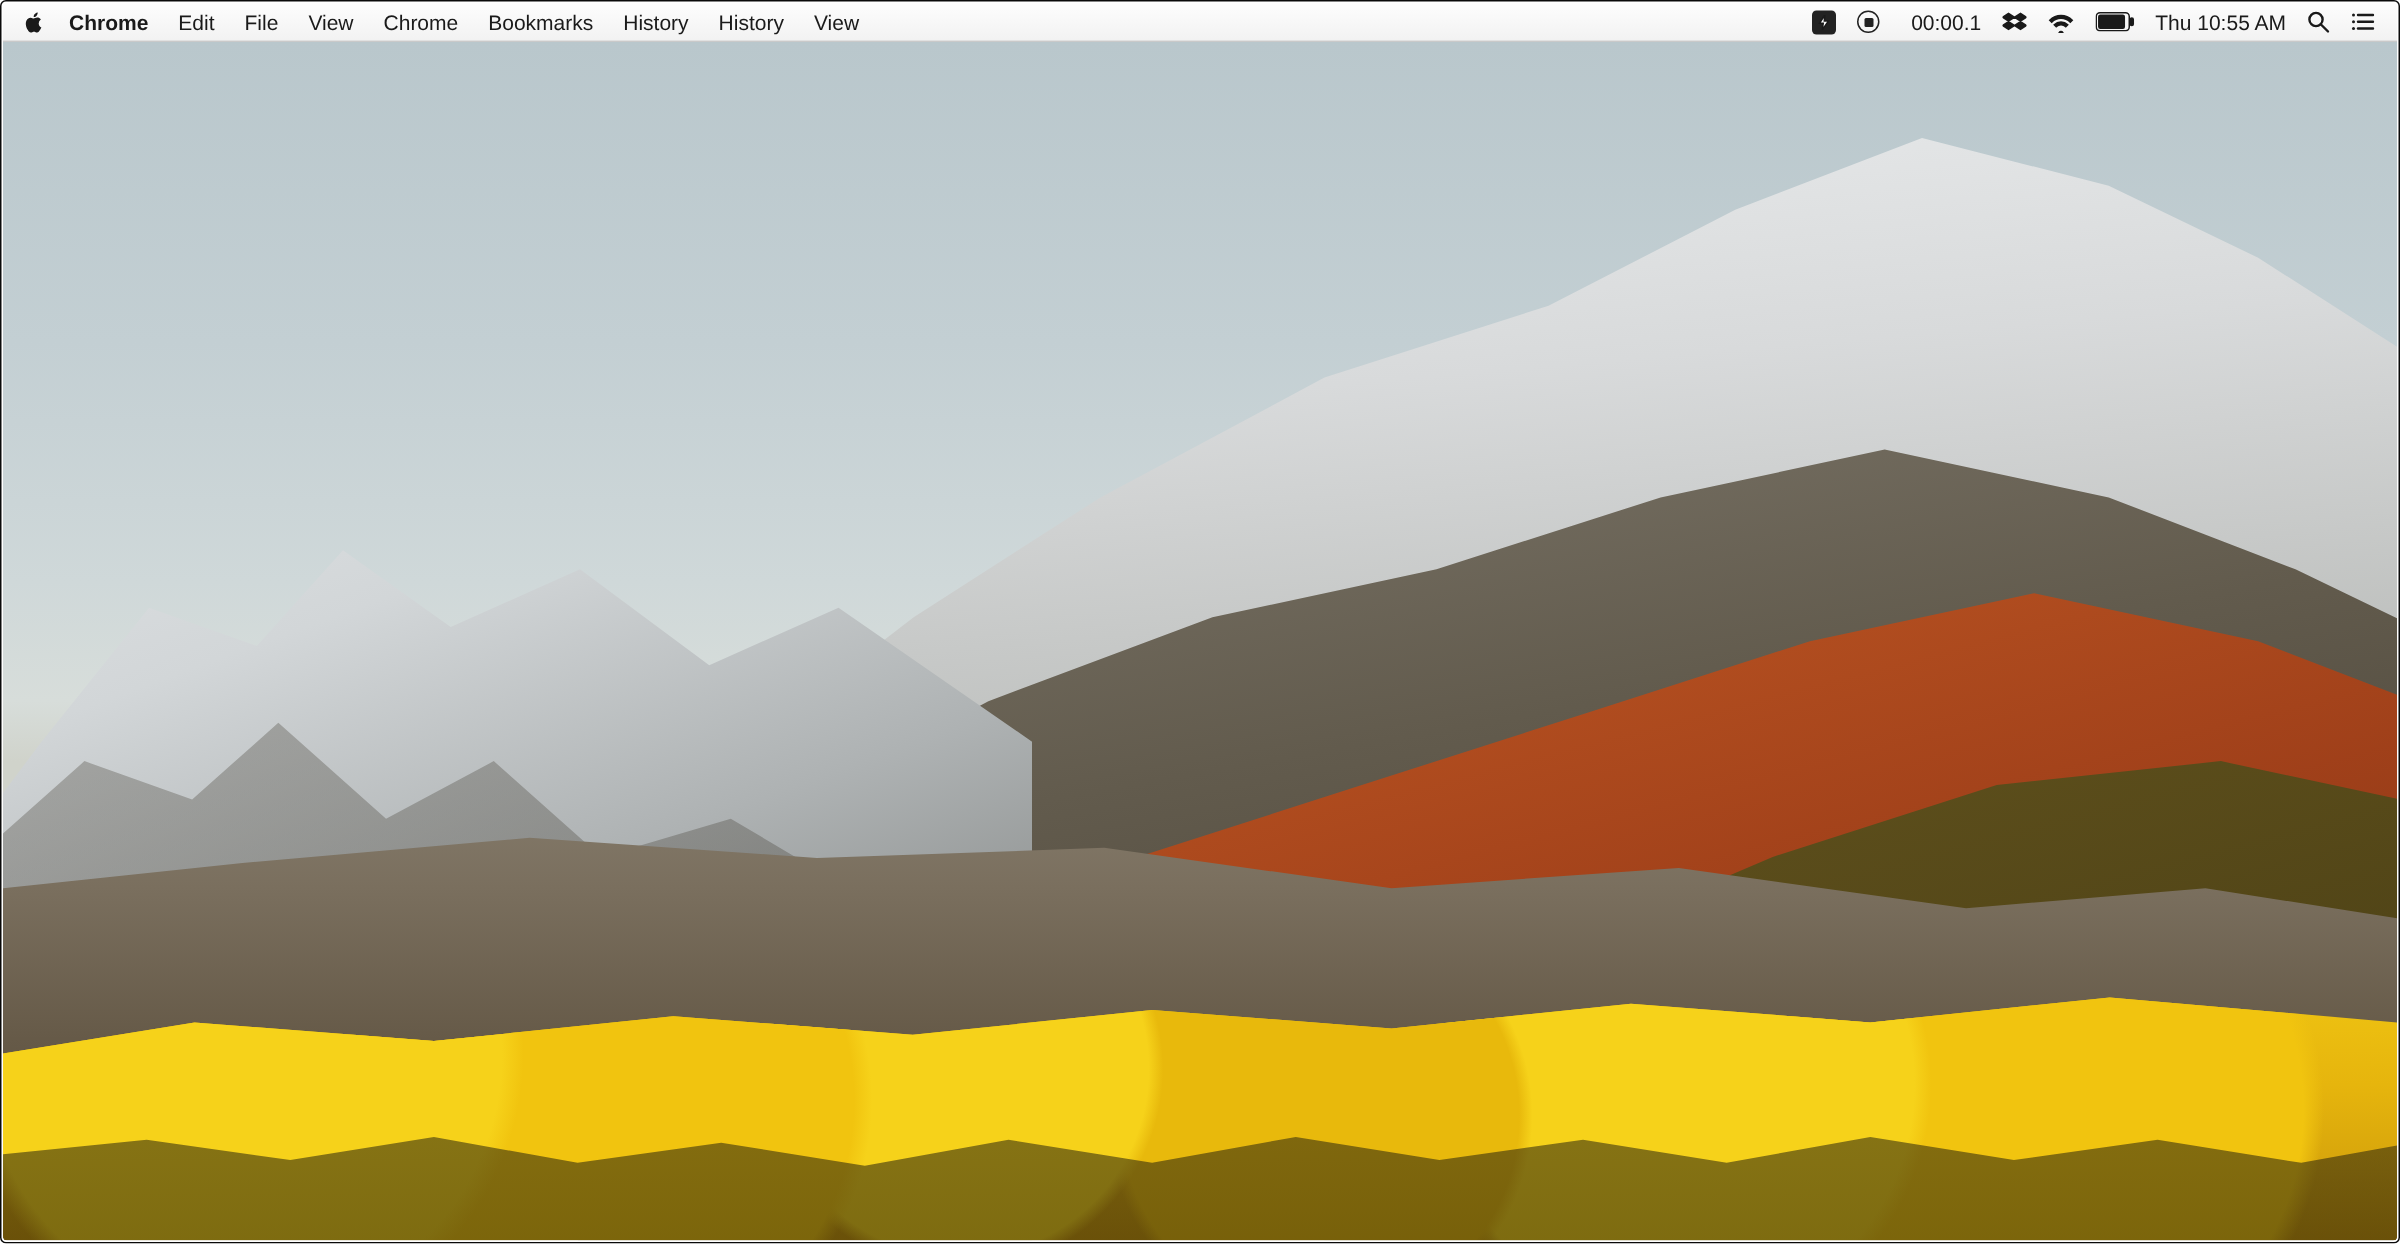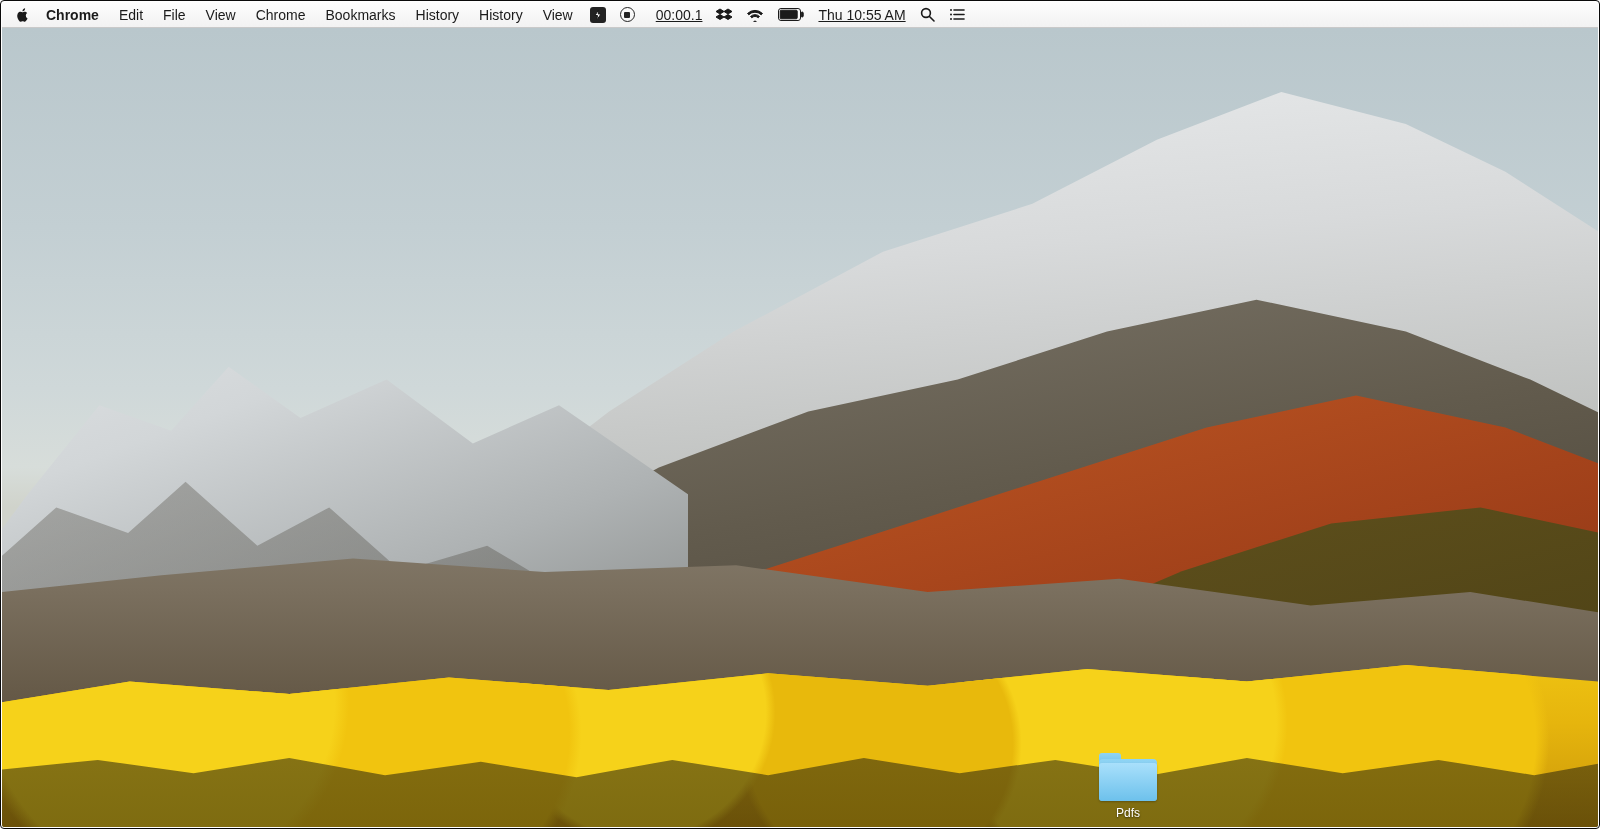--- a/index.html
+++ b/index.html
@@ -5,32 +5,32 @@
   * { margin: 0; padding: 0; box-sizing: border-box; }
   html, body { width: 1600px; height: 829px; overflow: hidden; font-family: -apple-system, "Helvetica Neue", Arial, sans-serif; }
   .screen { position: relative; width: 1600px; height: 829px; border: 1px solid #0a0a0a; border-radius: 4px; }
   .screen-inner { position: absolute; inset: 1px; overflow: hidden; border-radius: 3px; }
 
   
   .menubar {
     position: absolute; top: 0; left: 0; right: 0; height: 26px;
     background: linear-gradient(#fdfdfd,#f2f2f2);
     border-bottom: 1px solid #c9c9c9;
-    display: flex; align-items: center; 
+    display: flex; align-items: center; justify-content: space-between;
     padding: 0 8px 0 14px;
     font-size: 14px; color: #1a1a1a;
     z-index: 10;
   }
   .menubar .left, .menubar .right { display: flex; align-items: center; height: 100%; }
   .menubar .menu-item { padding: 0 10px; line-height: 26px; cursor: default; white-space: nowrap; }
   .menubar .menu-item.app { font-weight: 700; }
   .apple-logo { width: 14px; height: 14px; margin-right: 6px; display:flex; align-items:center; justify-content:center; }
   .apple-logo svg { width: 14px; height: 14px; fill: #1a1a1a; }
 
-  .status-item { padding: 0 7px; line-height: 26px; display:flex; align-items:center; gap:21px;text-decoration:underline; }
+  .status-item { padding: 0 7px; line-height: 26px; display:flex; align-items:center; gap:21px; }
   .status-item svg { fill:#1a1a1a; stroke:#1a1a1a; }
   .rec-box { width:16px; height:16px; background:#222; border-radius:3px; display:flex; align-items:center; justify-content:center; }
   .rec-box svg { fill:#fff; width:10px; height:10px; }
   .stop-circle { width:15px; height:15px; border:1.5px solid #222; border-radius:50%; display:flex; align-items:center; justify-content:center; }
   .stop-circle::after { content:""; width:6px; height:6px; background:#222; border-radius:1px; }
 
   
   .wallpaper { position: absolute; top: 26px; left: 0; right: 0; bottom: 0; overflow:hidden; }
   .sky { position:absolute; inset:0; background: linear-gradient(#b9c7cc 0%, #c3cfd3 25%, #cfd8d9 45%, #d7ddda 55%, #d0d3cb 60%); }
 
@@ -204,24 +204,16 @@
       <div class="greenband"></div>
     </div>
     <div class="ridge-left">
       <div class="snow"></div>
       <div class="rock"></div>
     </div>
     <div class="foreground-brown"></div>
     <div class="aspens"></div>
     <div class="darktrees"></div>
 
-    <div class="desktop-folder">
-      <div class="folder-icon">
-        <div class="folder-tab"></div>
-        <div class="folder-back"></div>
-        <div class="folder-front"></div>
-      </div>
-      <div class="folder-label">Pdfs</div>
-    </div>
   </div>
 
 </div>
 </div>
 
 </body></html>

